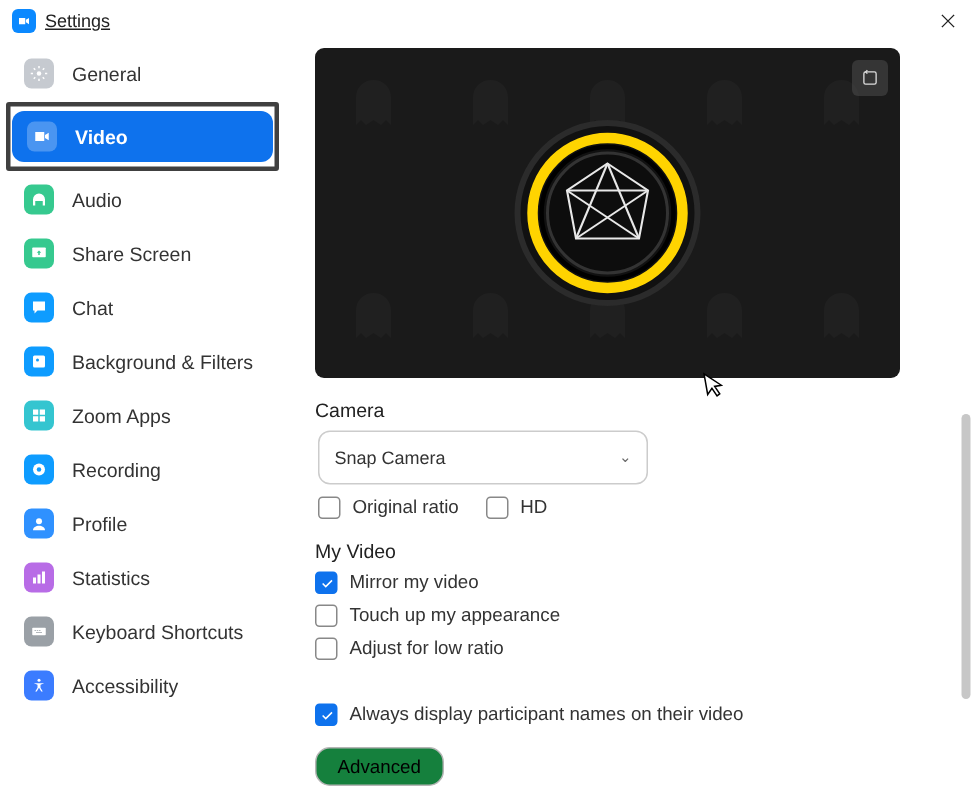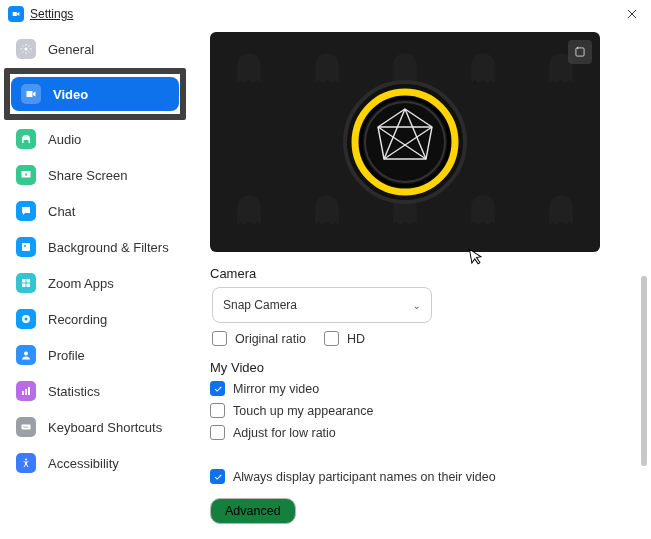--- a/index.html
+++ b/index.html
@@ -60,21 +60,21 @@
     flex-shrink: 0;
   }
   .side-item .icon-wrap svg { width: 12px; height: 12px; fill: #fff; }
   .side-item.active {
     background: #0e72ed;
     color: #fff;
     font-weight: 600;
   }
   .side-item.active .icon-wrap { background: rgba(255,255,255,0.25); }
   .highlight-box {
-    border: 6px solid #404040;
+    border: 3px solid #404040;
     border-radius: 2px;
     margin: 2px -2px;
     padding: 1px;
   }
   .main {
     flex: 1;
     padding: 6px 22px 6px 20px;
     overflow: hidden;
     position: relative;
   }
@@ -148,21 +148,21 @@
   }
   .check-row {
     display: flex;
     align-items: center;
     gap: 18px;
     margin-bottom: 6px;
     margin-left: 2px;
   }
   .check {
     display: flex;
-    align-items: center;
+    align-items: flex-start;
     gap: 8px;
     font-size: 12.5px;
     color: #333;
     cursor: pointer;
   }
   .box {
     width: 15px; height: 15px;
     border: 1.5px solid #888;
     border-radius: 3px;
     display: flex; align-items: center; justify-content: center;

